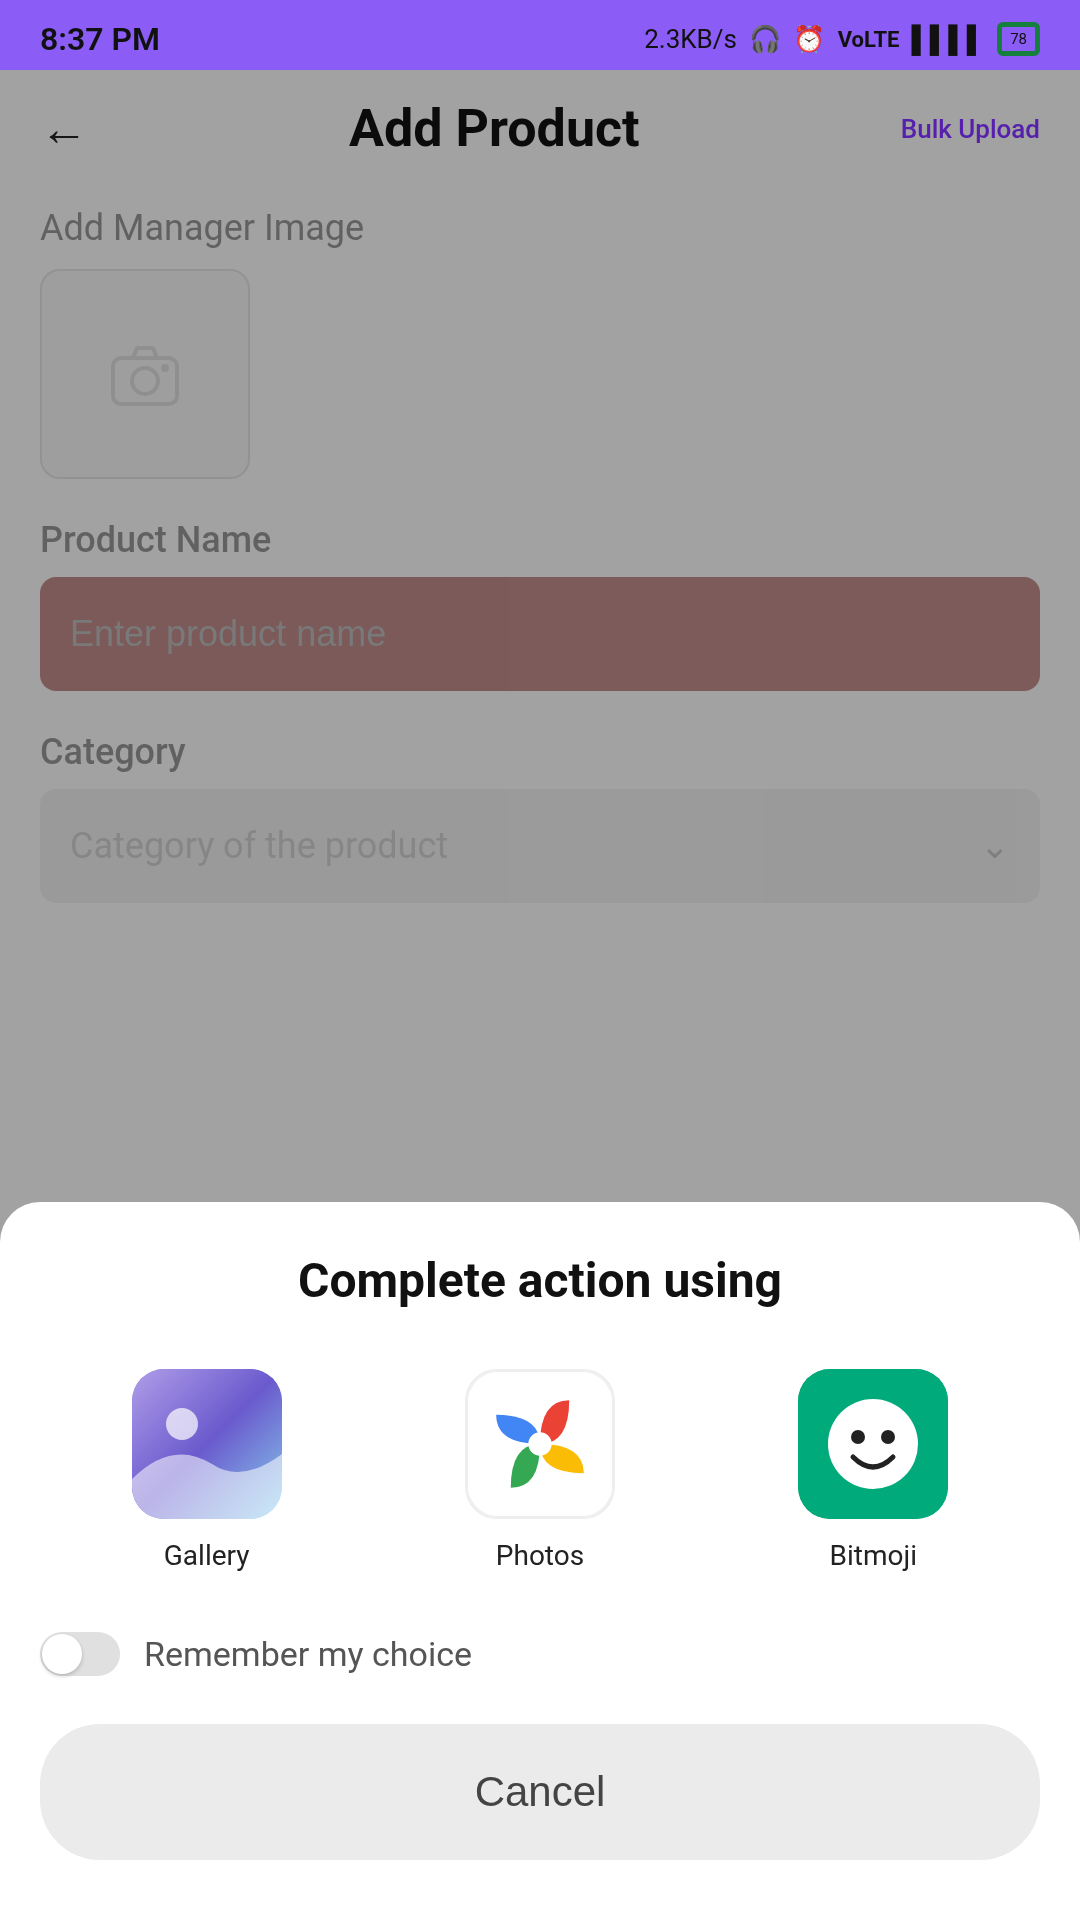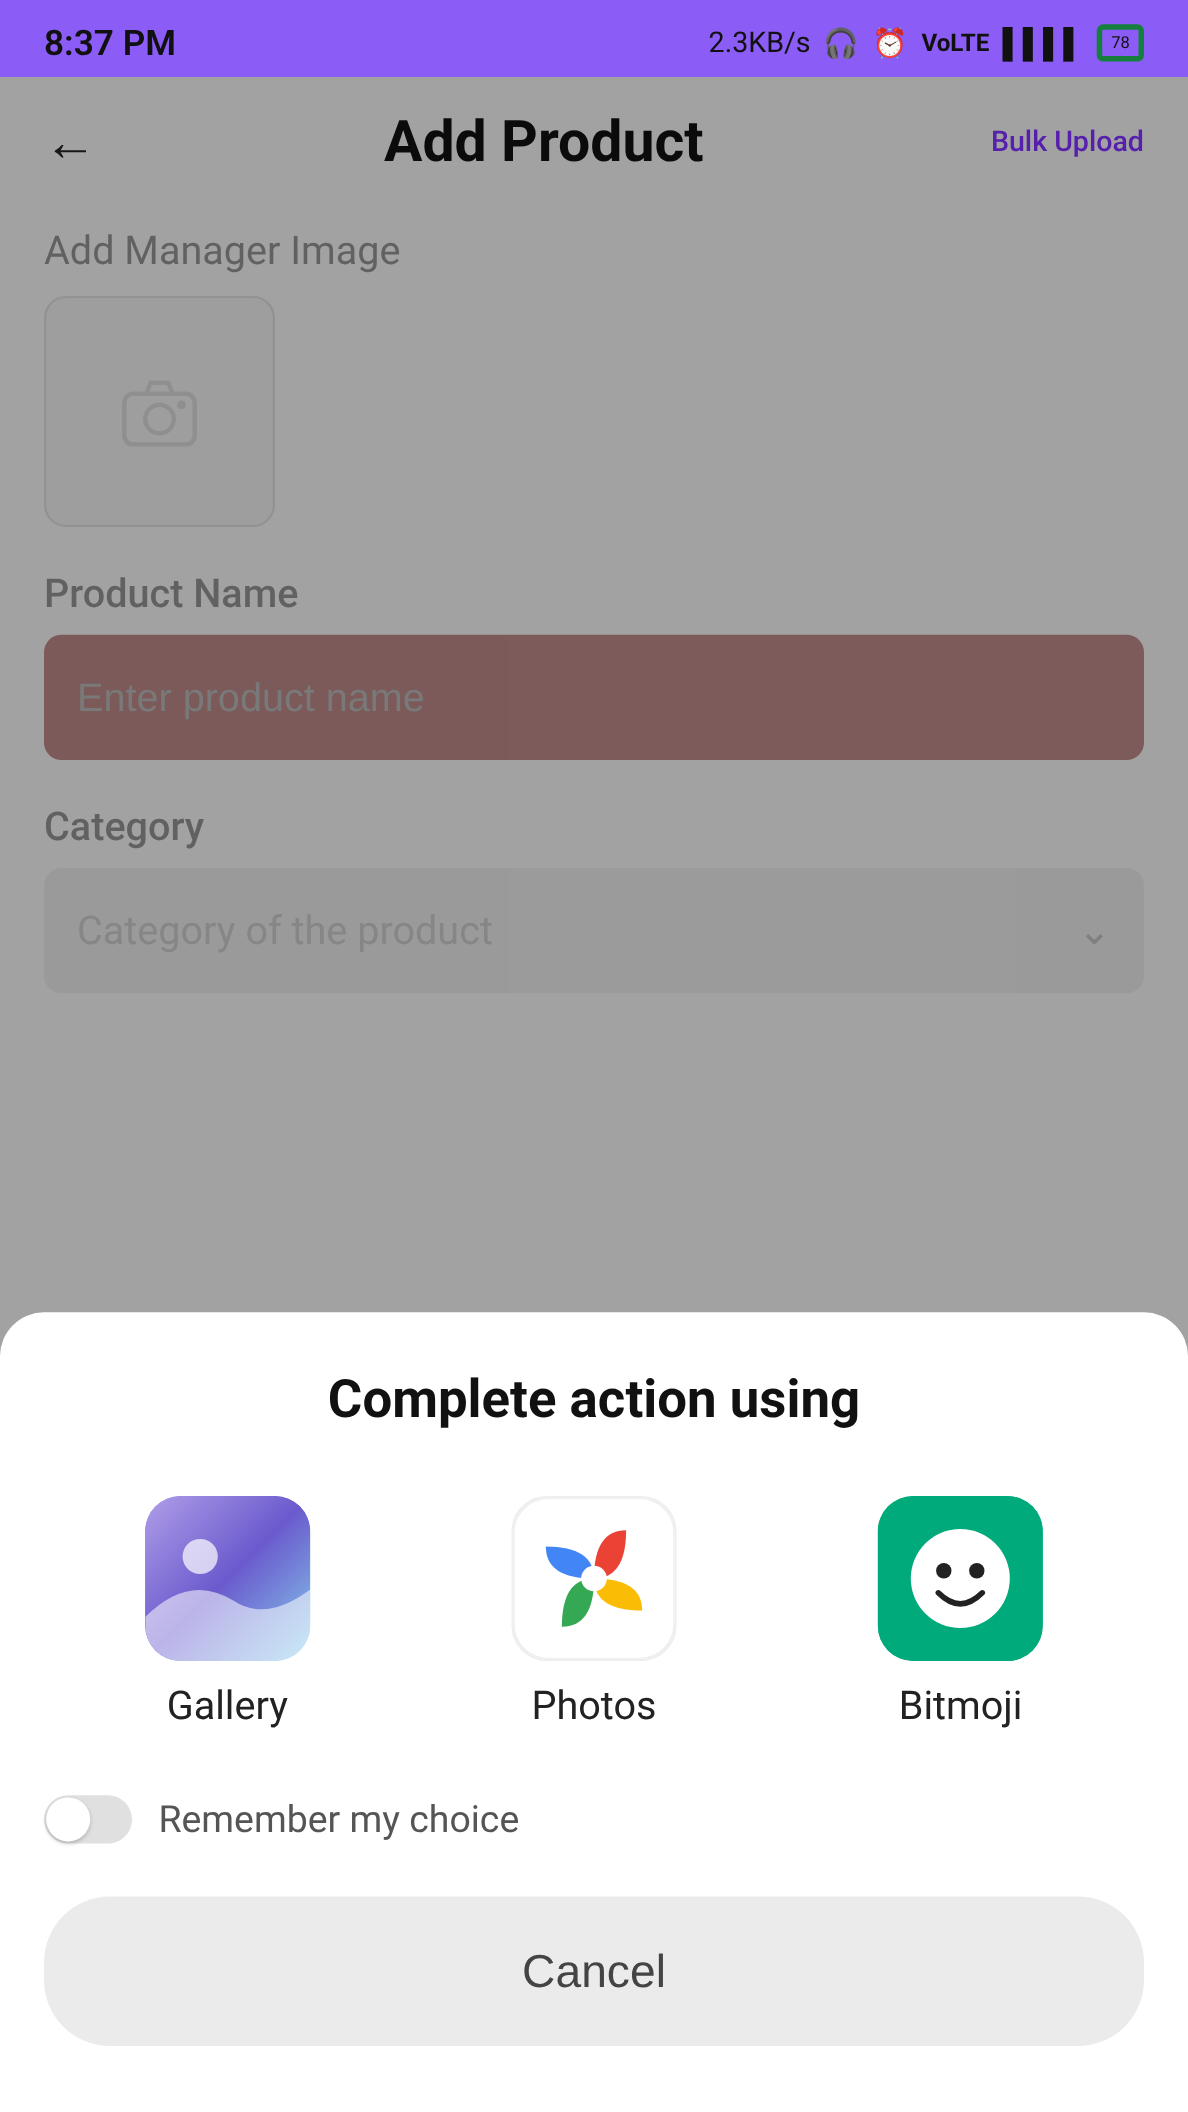--- a/index.html
+++ b/index.html
@@ -207,21 +207,21 @@
       background: #fff;
       border: 2px solid #eee;
     }
     .app-icon-bitmoji {
       background: #00aa7a;
     }
     .app-icon-filemanager {
       background: #e8a500;
     }
     .app-label {
-      font-size: 36px;
+      font-size: 28px;
       color: #222;
       font-weight: 400;
     }
 
     
     .remember-row {
       display: flex;
       align-items: center;
       gap: 24px;
       margin-bottom: 48px;

